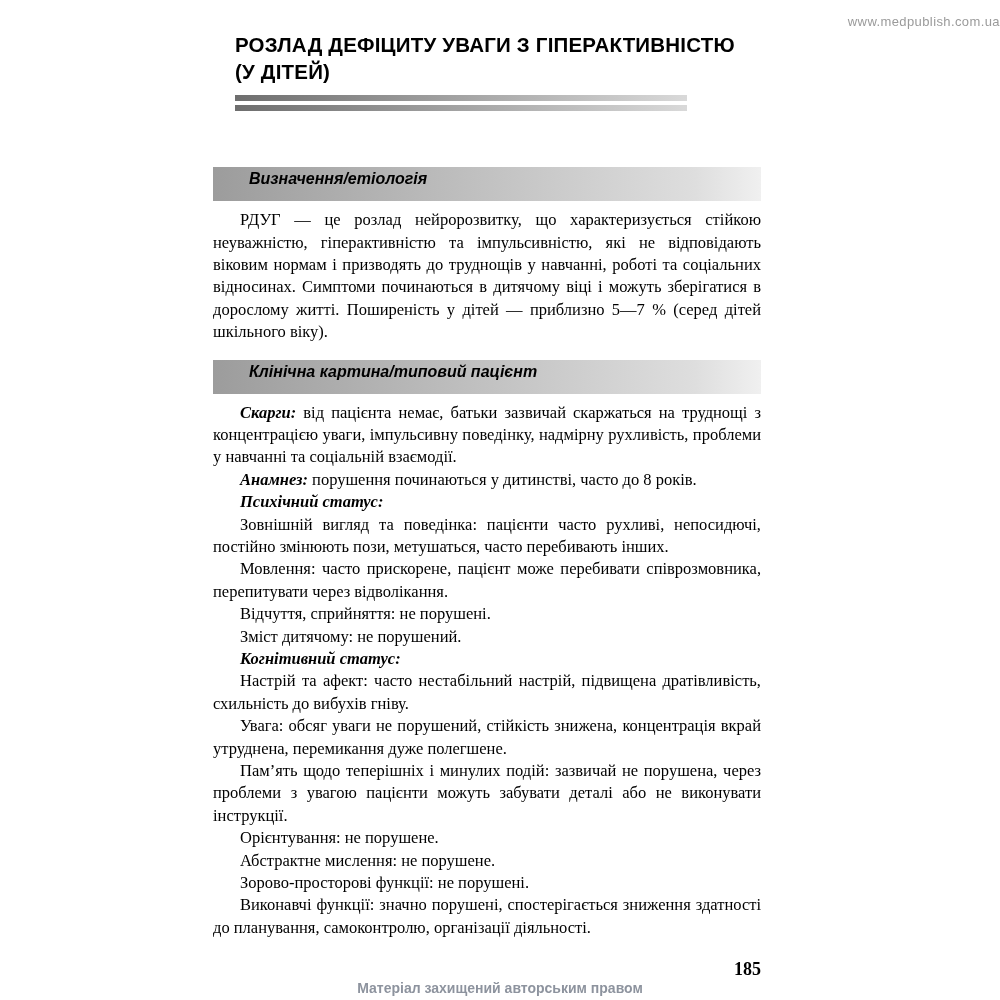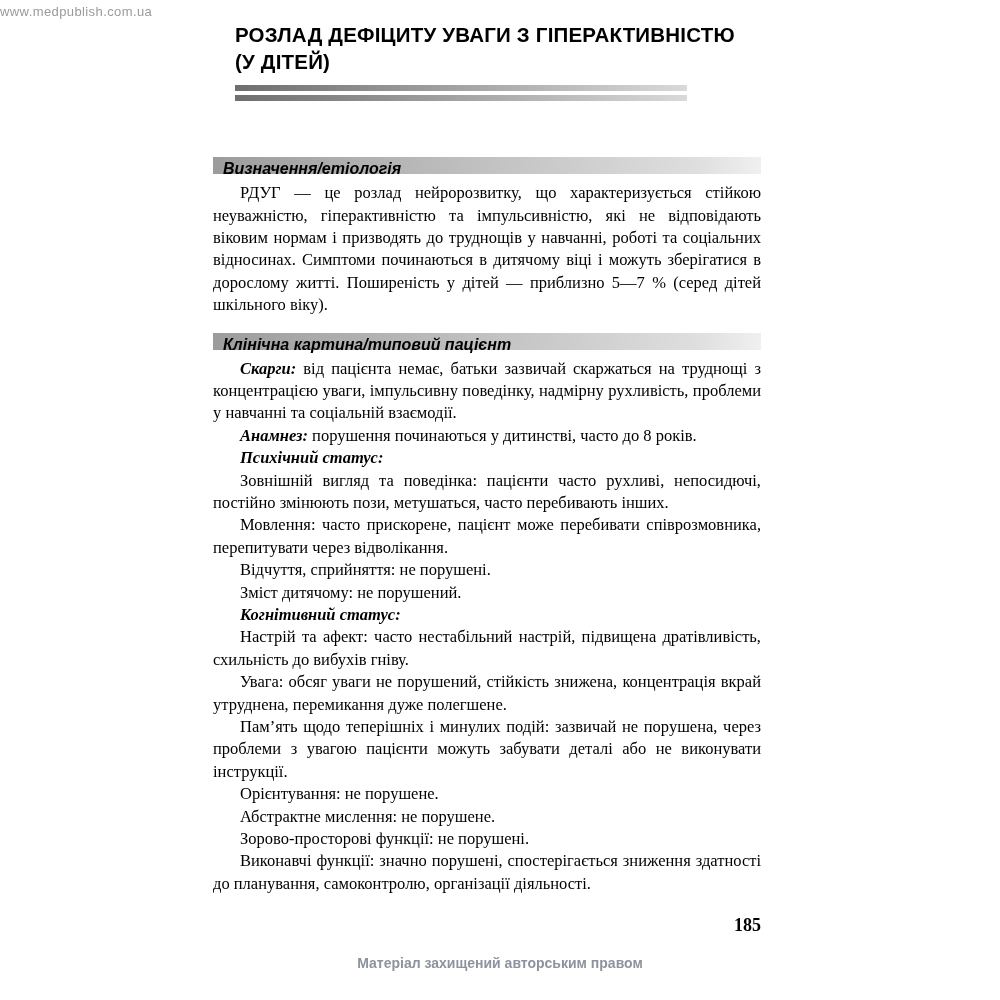--- a/index.html
+++ b/index.html
@@ -7,22 +7,22 @@
   body {
     width: 1000px;
     height: 1000px;
     background: #ffffff;
     color: #000;
     font-family: "Liberation Serif", serif;
     position: relative;
     overflow: hidden;
   }
   .header-url {
-    padding-top: 4px;
-    text-align: left;
+    padding-top: 14px;
+    text-align: right;
     font-family: "Liberation Sans", sans-serif;
     font-size: 13px;
     letter-spacing: 0.4px;
     color: var(--header-text, #9a9a9a);
   }
   .content {
     width: 548px;
     margin-left: 213px;
     margin-top: 2px;
   }
@@ -35,23 +35,23 @@
     letter-spacing: 0.2px;
     color: #000;
   }
   .double-rule { margin-left: 22px; width: 452px; }
   .rule-bar {
     height: 6px;
     margin-bottom: 4px;
     background: linear-gradient(to right, var(--rule-dark, #6e6e6e), var(--rule-light, #d9d9d9));
   }
   .section-heading {
-    height: 17px;
+    height: 34px;
     line-height: 23px;
-    padding-left: 10px;
+    padding-left: 36px;
     margin-bottom: 8px;
     background: linear-gradient(to right, var(--bar-gradient-dark, #9c9c9c), var(--bar-gradient-light, #dedede) 88%, #f0f0f0);
     font-family: "Liberation Sans", sans-serif;
     font-weight: bold;
     font-style: italic;
     font-size: 16px;
     color: #000;
   }
   #sections section:first-child .section-heading { margin-top: 56px; }
   #sections section + section .section-heading { margin-top: 16px; }
@@ -65,21 +65,21 @@
   .lead-bi { font-weight: bold; font-style: italic; font-family: Liberation Serif, serif; }
   .lead-i { }
   .page-number {
     margin-top: 20px;
     text-align: right;
     font-weight: bold;
     font-size: 18px;
   }
   .footer {
     position: absolute;
-    bottom: 29px;
+    bottom: 4px;
     left: 0;
     width: 100%;
     text-align: center;
     font-family: "Liberation Sans", sans-serif;
     font-weight: bold;
     font-size: 14px;
     color: var(--footer-text, #8d939e);
   }
 </style>
 </head>

